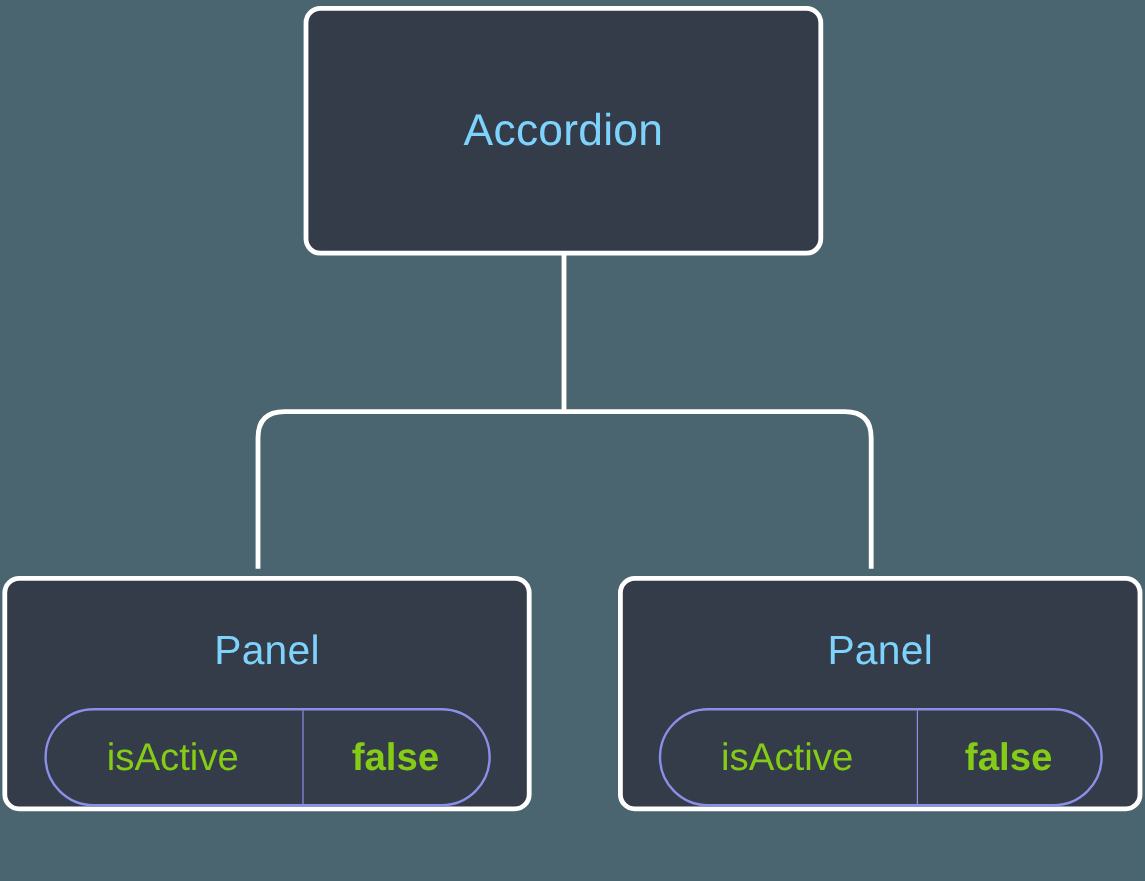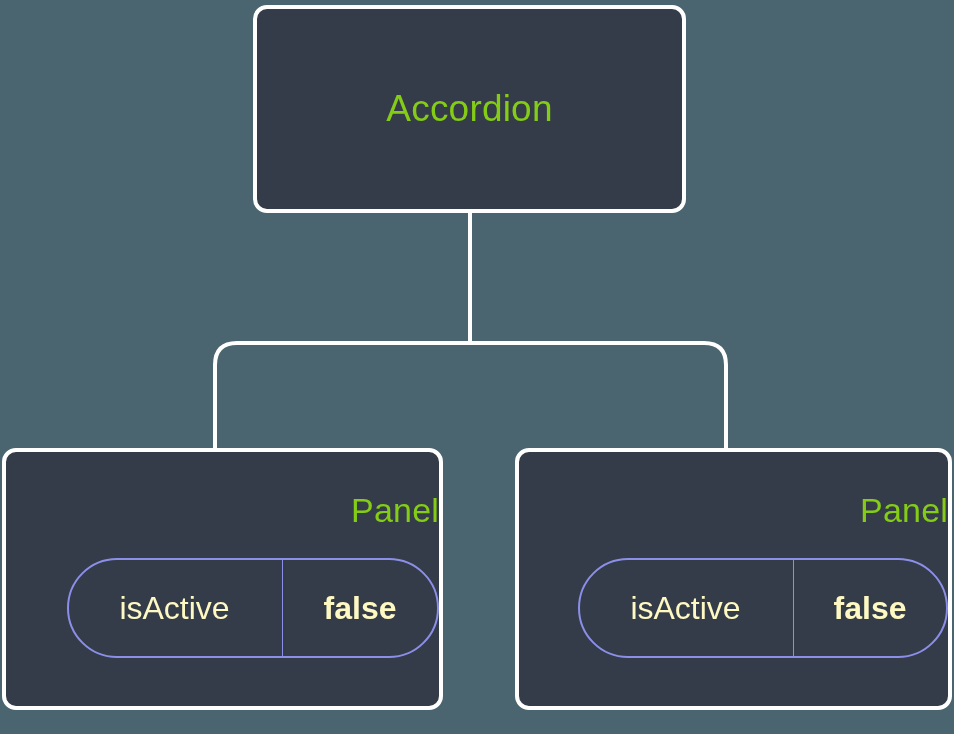--- a/index.html
+++ b/index.html
@@ -49,31 +49,30 @@
 
   .node-root {
     left: 253px;
     top: 5px;
     width: 433px;
     height: 208px;
     justify-content: center;
   }
 
   .node-panel {
-    top: 448px;
-    height: 262px;
+    top: 480px;
+    height: 196px;
     padding-top: 40px;
-    align-items: flex-end;
   }
 
   .node-panel-left  { left: 2px;   width: 441px; }
   .node-panel-right { left: 515px; width: 437px; }
 
   .node-title {
-    color: #84cc16;
+    color: #7dd3fc;
     font-size: 37px;
     font-weight: 400;
     letter-spacing: 0.2px;
     line-height: 1.1;
     white-space: nowrap;
   }
 
   .node-panel .node-title {
     font-size: 34px;
   }
@@ -90,21 +89,21 @@
   }
 
   .prop-pill-left  { width: 372px; }
   .prop-pill-right { width: 370px; }
 
   .prop-key,
   .prop-value {
     display: flex;
     align-items: center;
     justify-content: center;
-    color: #fef9c3;
+    color: #84cc16;
     font-size: 32px;
     font-weight: 400;
     white-space: nowrap;
     line-height: 1;
   }
 
   .prop-key {
     flex: 0 0 214px;
     border-right: 1px solid #8b8fe8;
     padding-right: 2px;

